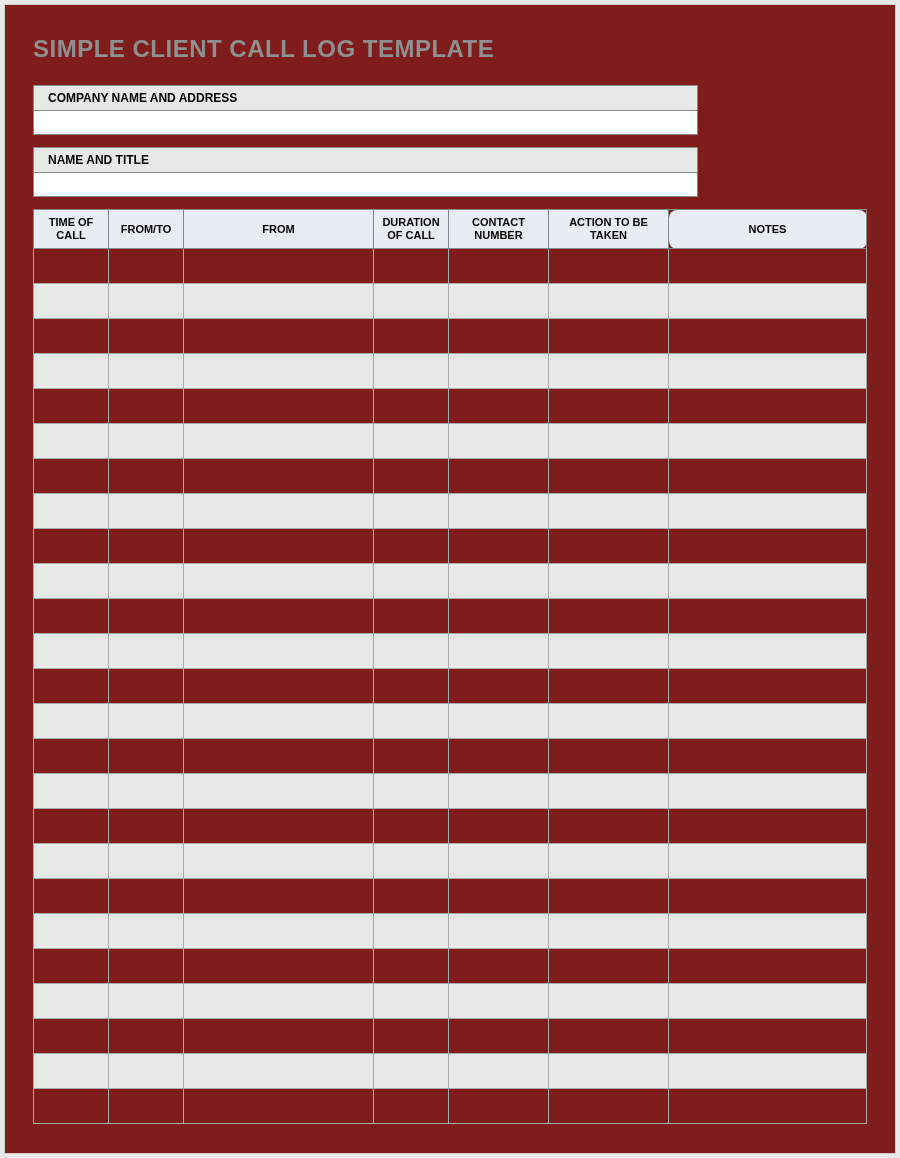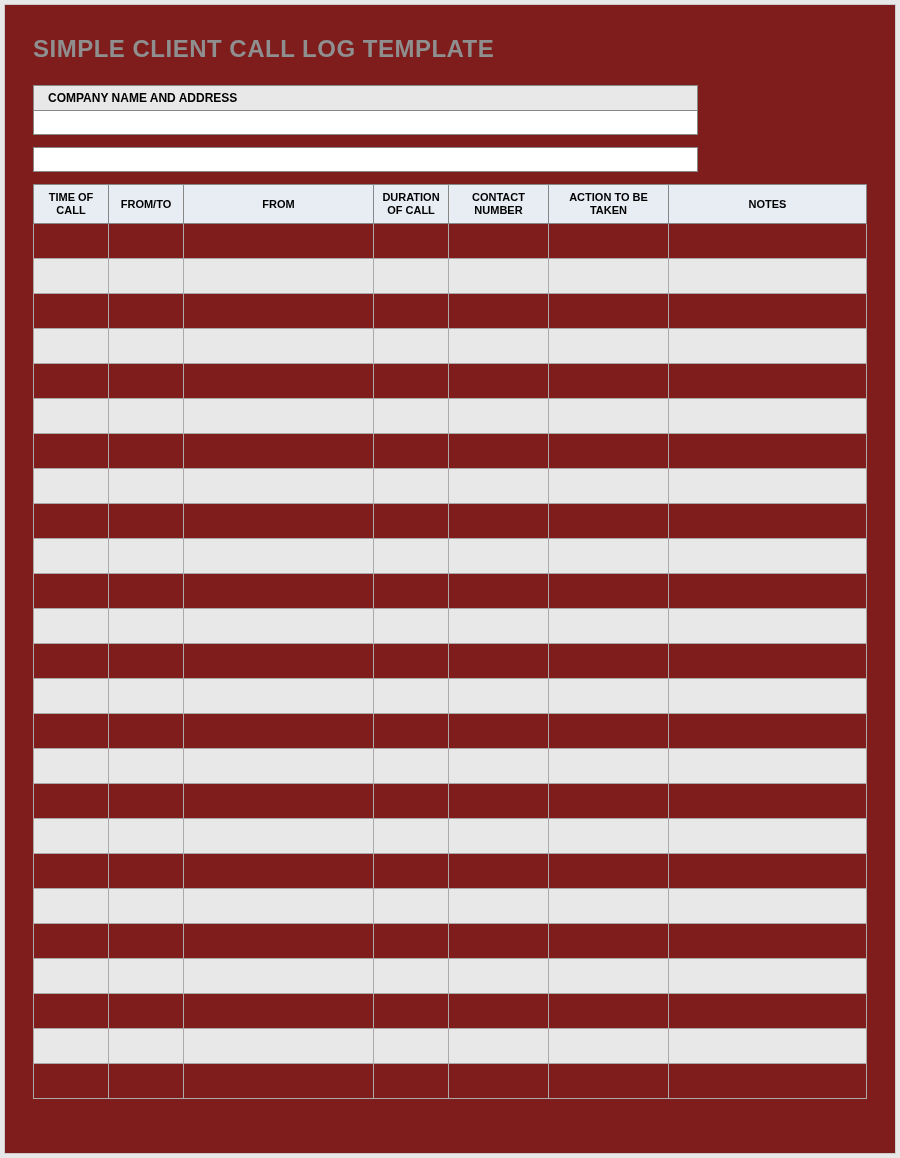--- a/index.html
+++ b/index.html
@@ -69,41 +69,44 @@
     }
     .log-table tr:nth-child(even) td {
       background: #e8e8e8;
     }
     .col-time { width: 75px; }
     .col-fromto { width: 75px; margin-left: 19px; }
     .col-name { width: 190px; }
     .col-duration { width: 75px; }
     .col-contact { width: 100px; }
     .col-action { width: 120px; margin-top: 36px; }
-    .col-notes { width: auto; }
+    .col-notes { width: auto; border-radius: 8px; }
   </style>
 </head>
 <body>
 
 <div class="page">
   <div class="title">SIMPLE CLIENT CALL LOG TEMPLATE</div>
 
   <table class="info-block">
     <tbody>
         <tr>
       <td class="info-label">COMPANY NAME AND ADDRESS</td>
     </tr>
     <tr>
       <td class="info-value"></td>
     </tr>
   </tbody>
     </table>
 
   <table class="info-block">
     <tbody>
+        <tr>
+      <td class="info-label">NAME AND TITLE</td>
+    </tr>
     <tr>
       <td class="info-value"></td>
     </tr>
   </tbody>
     </table>
 
   <table class="log-table">
     <thead>
       <tr>
         <th class="col-time">TIME OF CALL</th>

